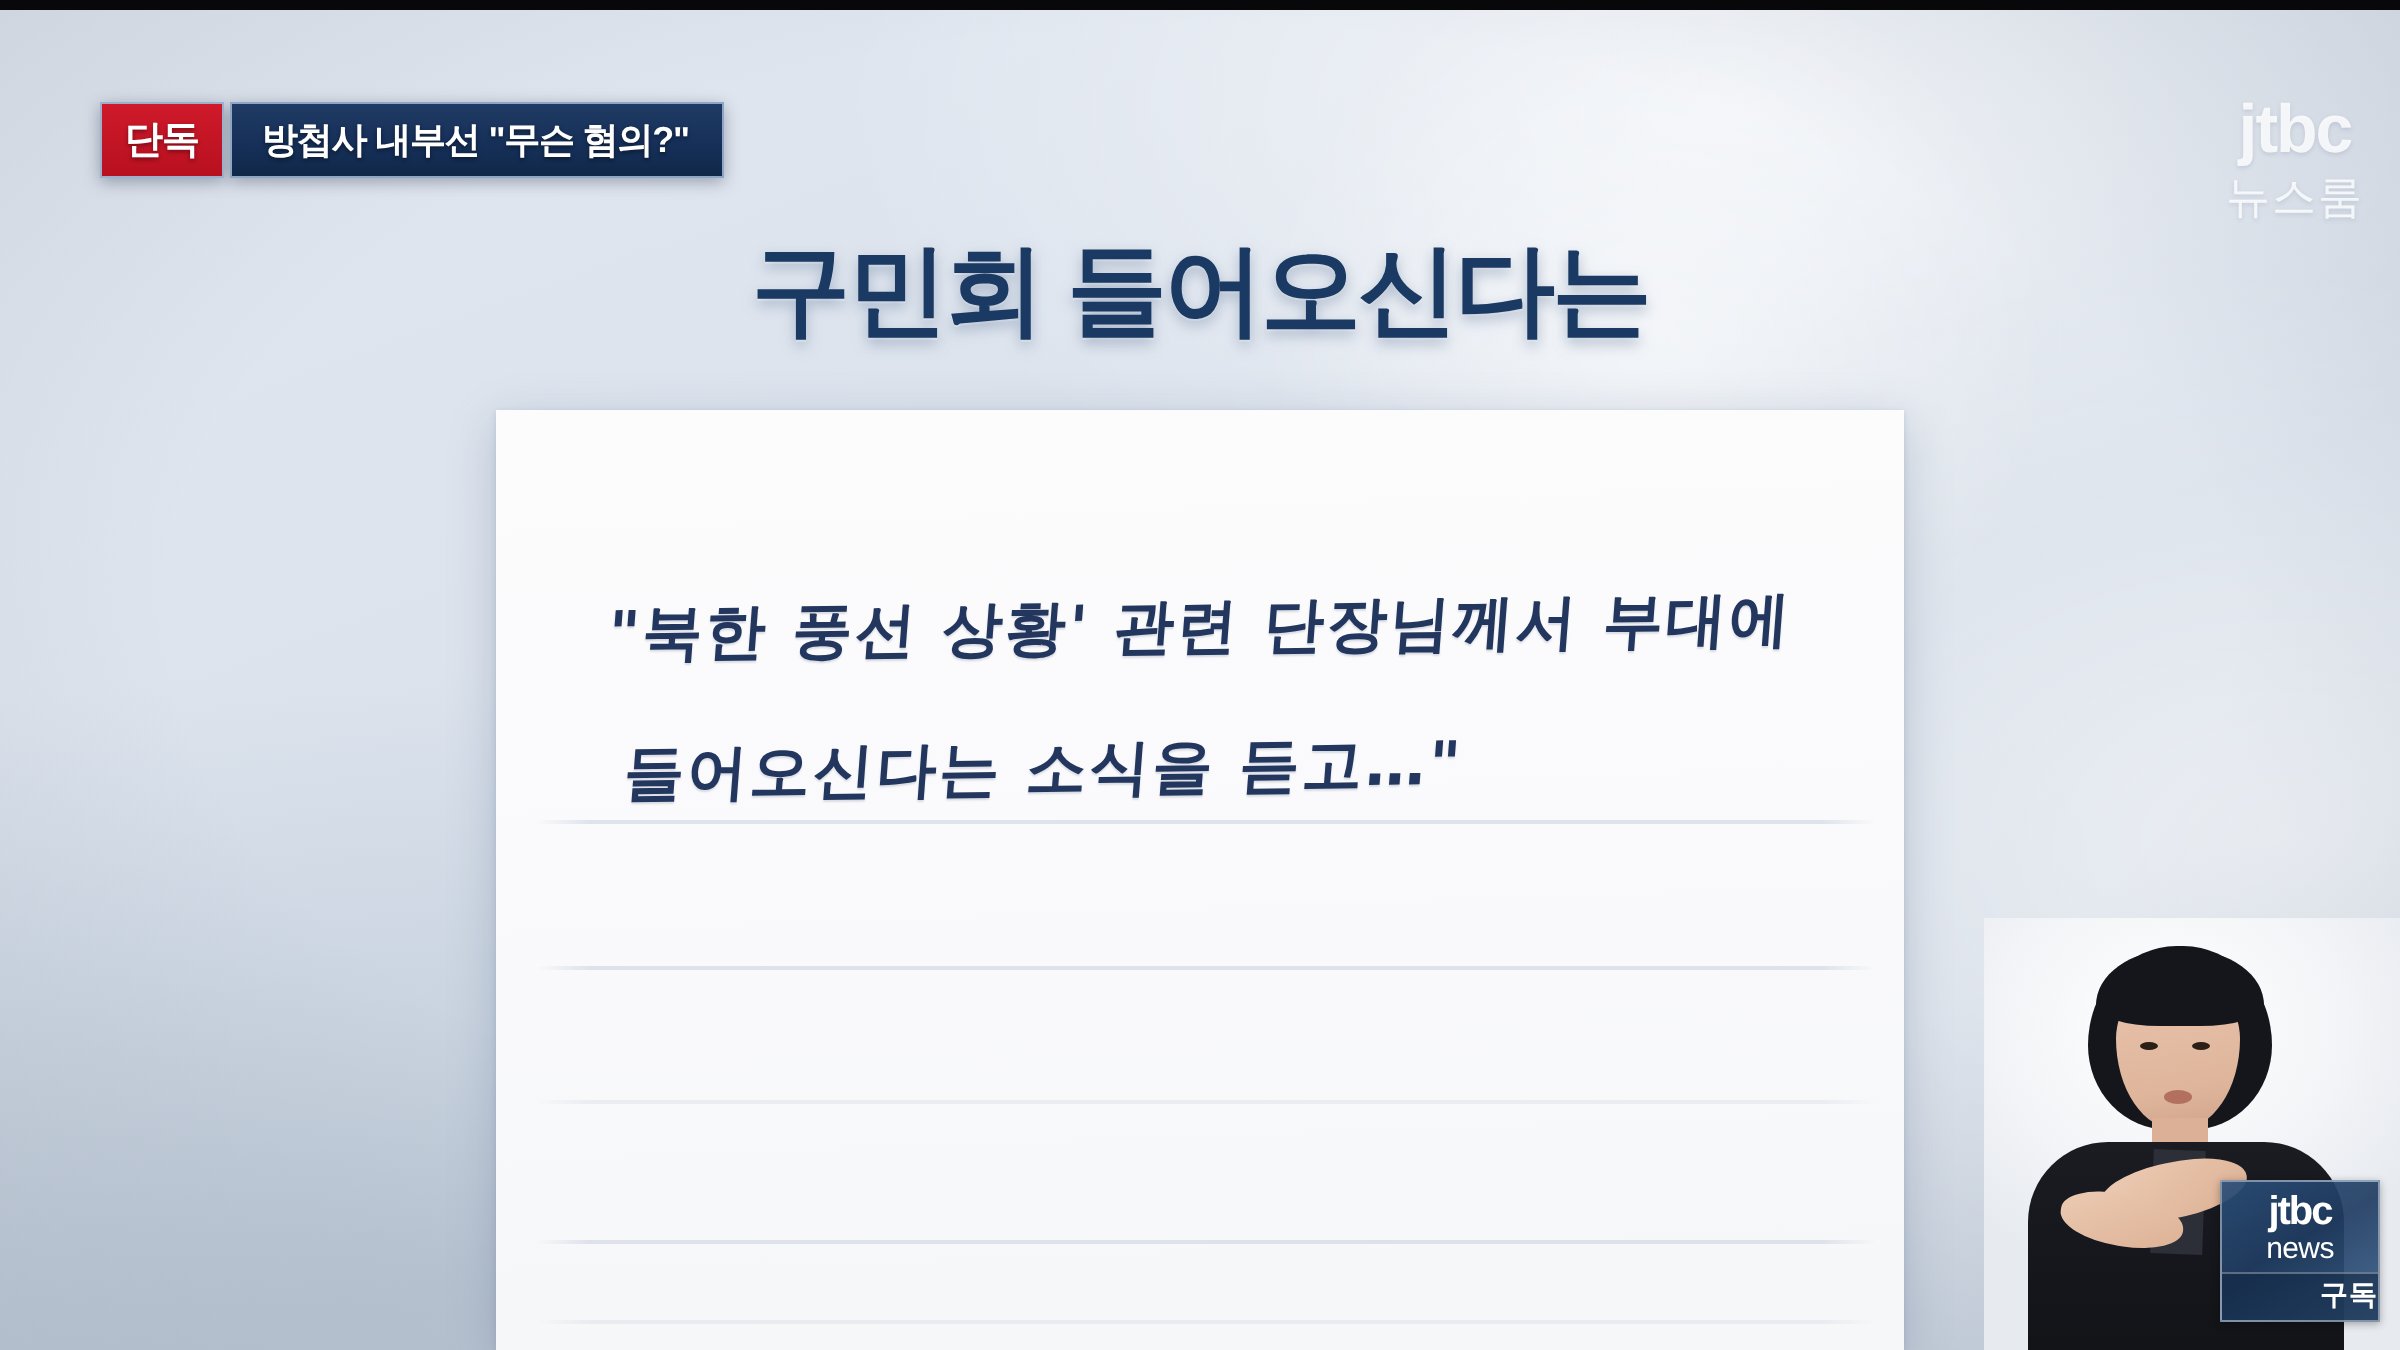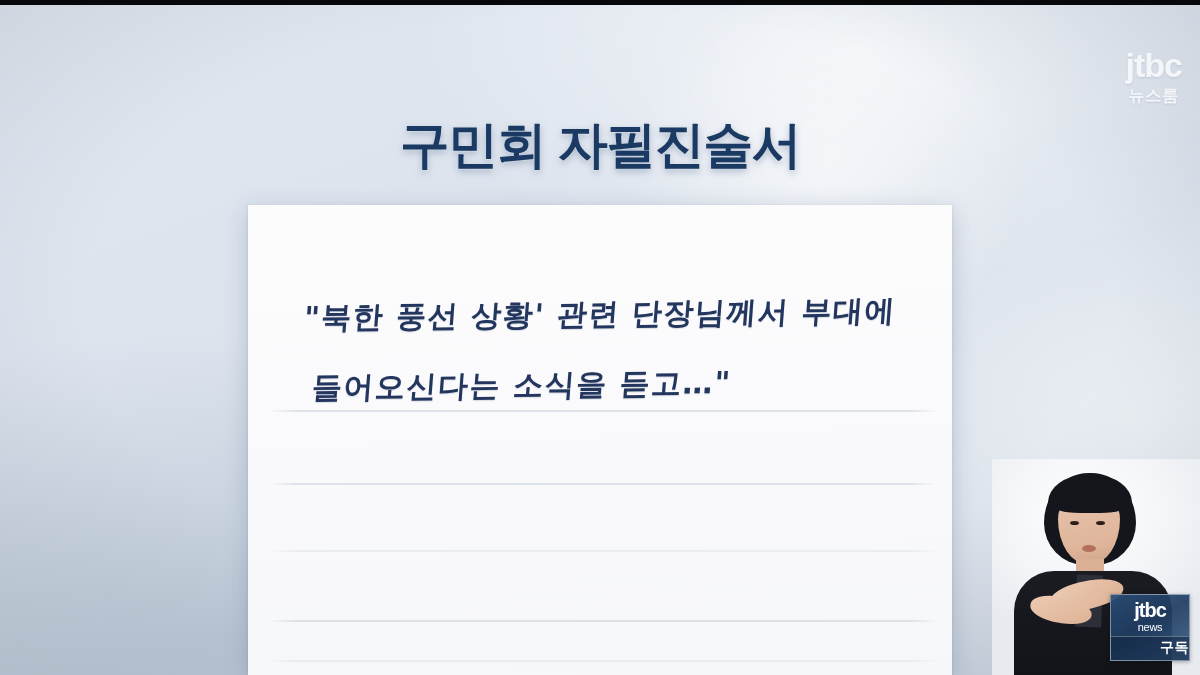--- a/index.html
+++ b/index.html
@@ -108,22 +108,22 @@
   .channel-watermark .cw-logo {
     font-size: 34px;
     font-weight: 700;
     letter-spacing: -1px;
     color: rgba(255,255,255,0.82);
     line-height: 1;
     text-shadow: 0 1px 2px rgba(120,140,170,0.25);
   }
   .channel-watermark .cw-sub {
     margin-top: 6px;
-    font-size: 16px;
-    font-weight: 700;
+    font-size: 22px;
+    font-weight: 400;
     letter-spacing: 1px;
     color: rgba(255,255,255,0.80);
     line-height: 1;
     text-shadow: 0 1px 2px rgba(120,140,170,0.25);
   }
 
   
   .graphic-title {
     position: absolute;
     left: 0;
@@ -313,21 +313,21 @@
     user-select: none;
   }
   .subscribe-bug .sb-logo {
     font-size: 20px;
     font-weight: 700;
     letter-spacing: -1px;
     color: #ffffff;
     line-height: 1.05;
   }
   .subscribe-bug .sb-news {
-    font-size: 11px;
+    font-size: 15px;
     font-weight: 400;
     letter-spacing: -0.3px;
     color: #ffffff;
     line-height: 1.1;
     padding-bottom: 3px;
   }
   .subscribe-bug .sb-cta {
     font-size: 14px;
     font-weight: 700;
     letter-spacing: 0.5px;
@@ -341,27 +341,31 @@
 </head>
 <body>
 
 <div id="stage">
 
   <div class="bg-base"></div>
   <div class="bg-sheen"></div>
   <div class="bg-vignette"></div>
   <div class="letterbox-top"></div>
 
+  <div class="banner">
+    <div class="badge-exclusive">단독</div>
+    <div class="banner-headline">방첩사 내부선 "무슨 혐의?"</div>
+  </div>
 
   <div class="channel-watermark">
     <div class="cw-logo">jtbc</div>
     <div class="cw-sub">뉴스룸</div>
   </div>
 
-  <div class="graphic-title">구민회 자필진술서</div>
+  <div class="graphic-title">구민회 들어오신다는</div>
 
   <div class="document-sheet">
     <div class="sheet-rule" style="top: 205px;"></div>
     <div class="sheet-rule" style="top: 278px;"></div>
     <div class="sheet-rule soft" style="top: 345px;"></div>
     <div class="sheet-rule" style="top: 415px;"></div>
     <div class="sheet-rule soft" style="top: 455px;"></div>
 
     <div class="handwriting-block">
       <div class="handwriting-line">"북한 풍선 상황' 관련 단장님께서 부대에</div>

